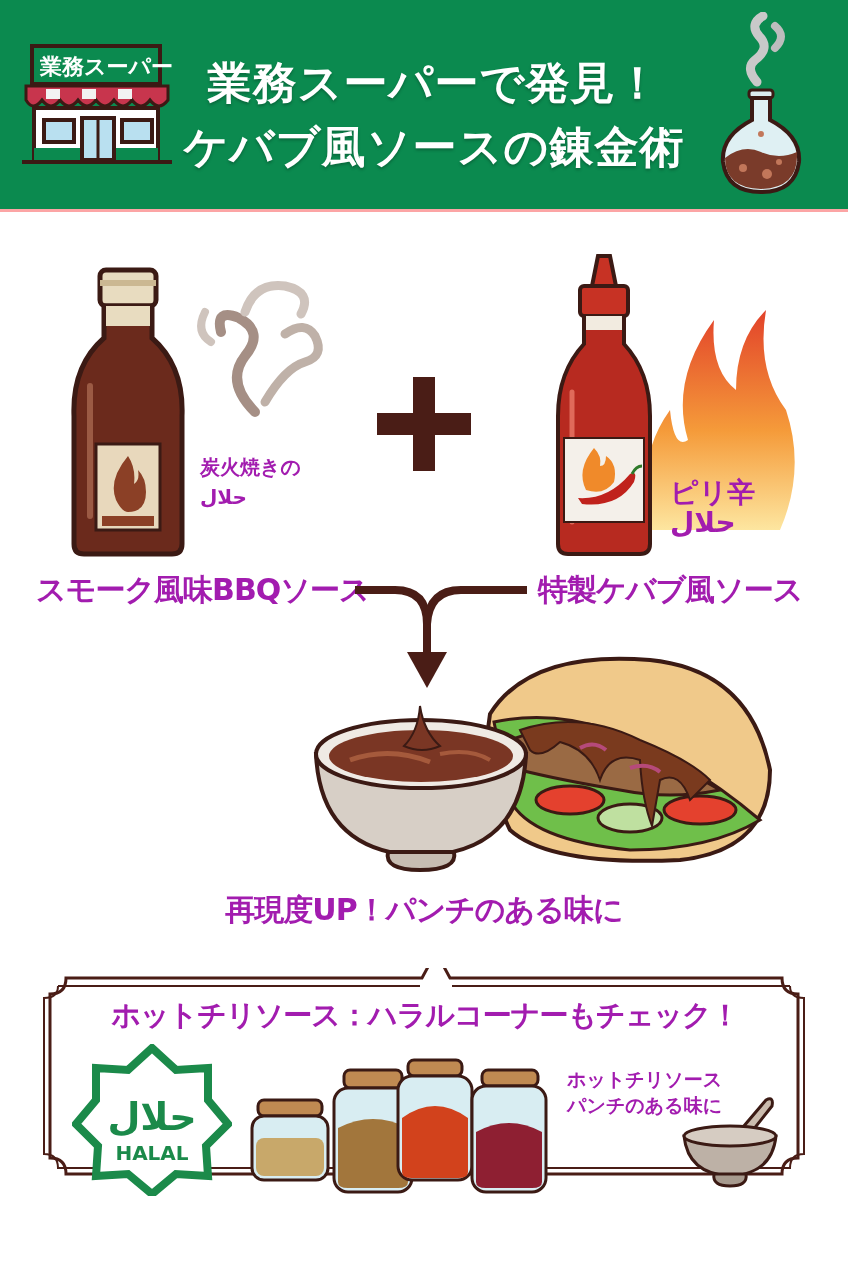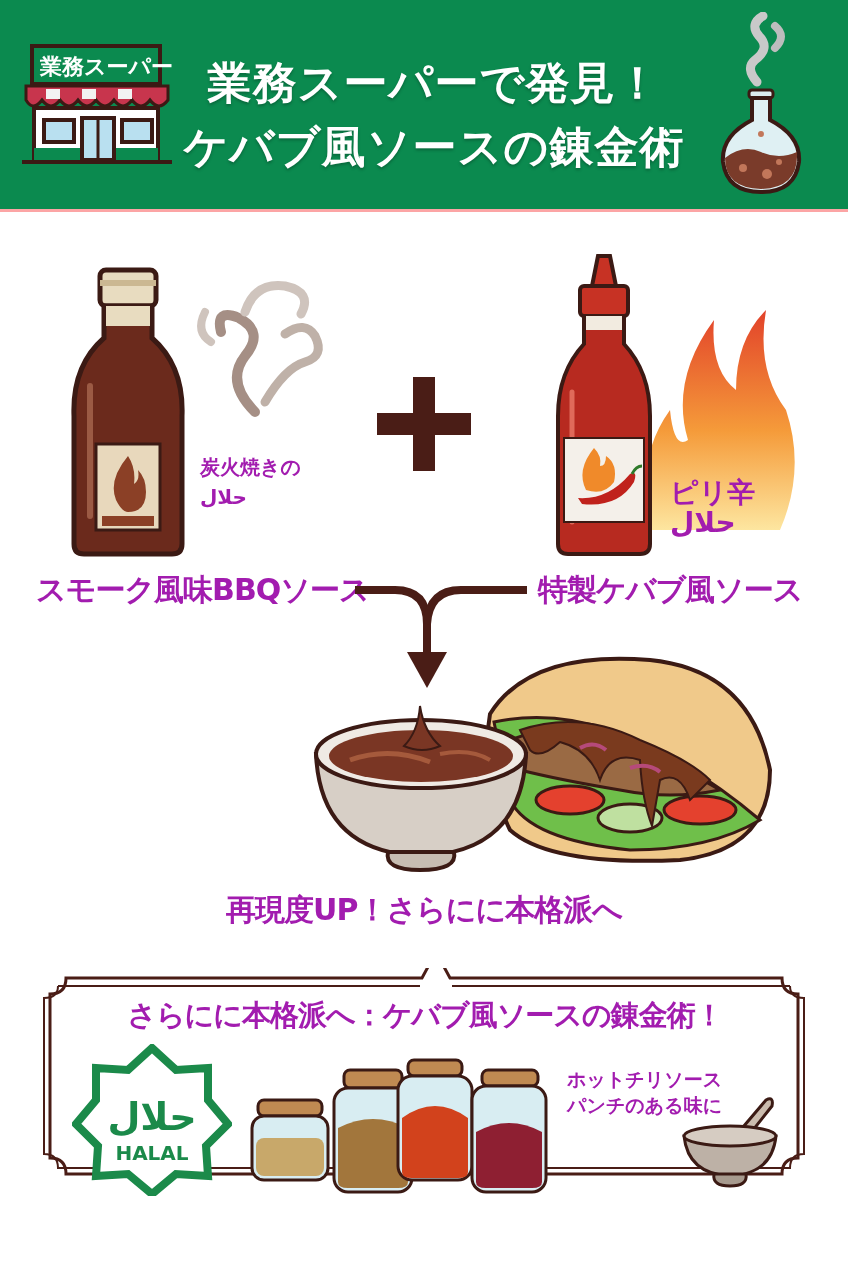--- a/index.html
+++ b/index.html
@@ -135,27 +135,27 @@
 <svg class="abs" style="left:310px;top:702px" width="222" height="172" viewBox="0 0 222 172">
   <path d="M6 52 Q10 140 90 152 H132 Q212 140 216 52 Z" fill="#d7cfc6" stroke="#3b1a14" stroke-width="4"></path>
   <path d="M78 150 Q74 168 110 168 Q148 168 144 150 Z" fill="#c7bdb2" stroke="#3b1a14" stroke-width="4"></path>
   <ellipse cx="111" cy="52" rx="105" ry="34" fill="#efeae4" stroke="#3b1a14" stroke-width="4"></ellipse>
   <ellipse cx="111" cy="54" rx="92" ry="26" fill="#7a3624"></ellipse>
   <path d="M94 44 Q108 30 110 4 Q114 30 130 44 Q112 52 94 44 Z" fill="#7a3624" stroke="#3b1a14" stroke-width="2"></path>
   <path d="M40 58 Q80 44 120 60" stroke="#a55a3c" stroke-width="5" fill="none"></path>
   <path d="M130 52 Q160 46 180 58" stroke="#a55a3c" stroke-width="4" fill="none"></path>
 </svg>
 
-<div class="caption" style="left:0;top:890px;width:848px;text-align:center;font-size:30px;letter-spacing:-1px">再現度UP！さらにに本格派へ</div>
+<div class="caption" style="left:0;top:890px;width:848px;text-align:center;font-size:30px;letter-spacing:-1px">再現度UP！パンチのある味に</div>
 
 <svg class="frame" viewBox="0 0 770 215" width="770" height="215">
   <path d="M26 10 H382 L396 -16 L410 10 H742 Q742 26 758 26 V190 Q742 190 742 206 H26 Q26 190 10 190 V26 Q26 26 26 10 Z" fill="#ffffff" stroke="#4a1d16" stroke-width="3"></path>
   <path d="M18 18 H380 M412 18 H750 M750 18 Q750 30 764 30 V186 Q750 186 750 200 H18 Q18 186 4 186 V30 Q18 30 18 18" fill="none" stroke="#4a1d16" stroke-width="2"></path>
 </svg>
-<div class="caption" style="left:40px;top:996px;width:770px;text-align:center;font-size:29px;letter-spacing:-1px">さらにに本格派へ：ケバブ風ソースの錬金術！</div>
+<div class="caption" style="left:40px;top:996px;width:770px;text-align:center;font-size:29px;letter-spacing:-1px">ホットチリソース：ハラルコーナーもチェック！</div>
 
 <svg class="abs" style="left:72px;top:1044px" width="160" height="152" viewBox="0 0 160 152">
   <path d="M80 4 L104 26 L136 24 L136 56 L156 80 L134 102 L136 132 L104 130 L80 150 L56 130 L24 132 L26 102 L4 80 L24 56 L24 24 L56 26 Z" fill="#ffffff" stroke="#1b8a4a" stroke-width="8" stroke-linejoin="miter"></path>
   <text x="80" y="86" text-anchor="middle" fill="#1b8a4a" font-size="38" font-weight="bold" font-family="DejaVu Sans, sans-serif">حلال</text>
   <text x="80" y="116" text-anchor="middle" fill="#1b8a4a" font-size="20" font-weight="bold" font-family="DejaVu Sans, sans-serif">HALAL</text>
 </svg>
 
 <svg class="abs" style="left:248px;top:1048px" width="300" height="150" viewBox="0 0 300 150">
   <g>
     <rect x="10" y="52" width="64" height="16" rx="6" fill="#c08a52" stroke="#3b1a14" stroke-width="3"></rect>

